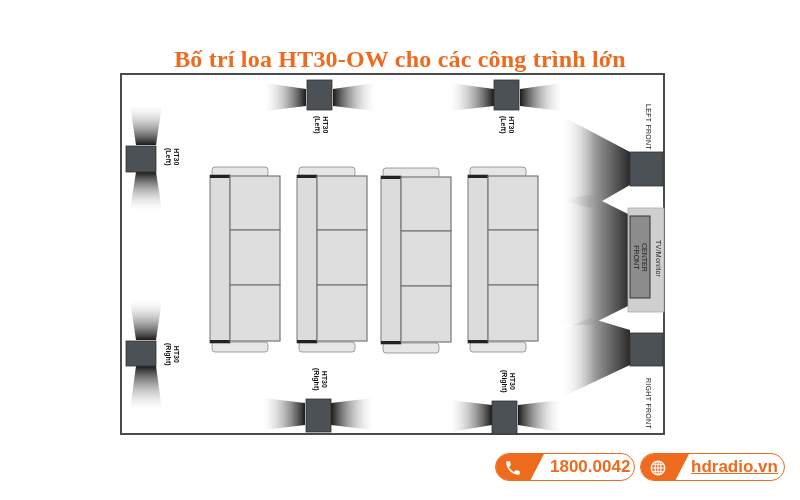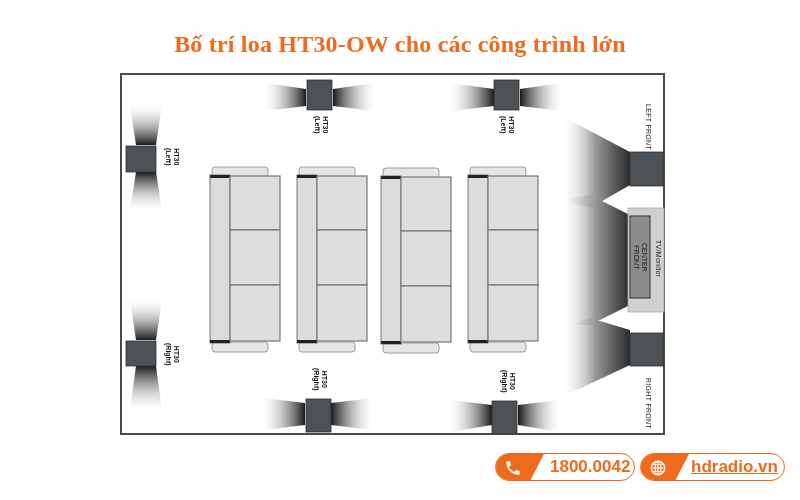--- a/index.html
+++ b/index.html
@@ -1,17 +1,17 @@
 <!DOCTYPE html>
 <html><head>
 <meta charset="utf-8">
 <style>
   html,body{margin:0;padding:0;background:#fff;}
   body{width:800px;height:500px;position:relative;overflow:hidden;font-family:"Liberation Sans",sans-serif;}
-  .title{position:absolute;left:0;width:800px;top:31px;text-align:center;font-family:"Liberation Serif",serif;font-weight:bold;font-size:24px;color:#ee6a1c;letter-spacing:0.2px;}
+  .title{position:absolute;left:0;width:800px;top:46px;text-align:center;font-family:"Liberation Serif",serif;font-weight:bold;font-size:24px;color:#ee6a1c;letter-spacing:0.2px;}
   .room{position:absolute;left:120px;top:73px;width:545px;height:362px;border:2px solid #4a4a48;border-left-width:2px;box-sizing:border-box;}
   svg.diagram{position:absolute;left:0;top:0;}
   .vlabel{position:absolute;font-weight:bold;font-size:7px;line-height:8px;color:#111;transform:rotate(90deg);transform-origin:left top;white-space:nowrap;text-align:center;}
   .vlabel2{position:absolute;font-size:7px;color:#222;transform:rotate(90deg);transform-origin:left top;white-space:nowrap;letter-spacing:0.3px;}
   .pill{position:absolute;top:453px;height:28px;border:1.5px solid #ee6a1c;border-radius:15px;box-sizing:border-box;overflow:hidden;background:#fff;}
   .pill .cap{position:absolute;left:0;top:0;height:100%;width:48px;background:#ee6a1c;clip-path:polygon(0 0,100% 0,72% 100%,0 100%);}
   .pill .txt{position:absolute;top:3px;font-weight:bold;font-size:17px;color:#ee6a1c;}
   .pill .ico{position:absolute;left:8px;top:5px;width:18px;height:18px;}
 </style>
 </head>

